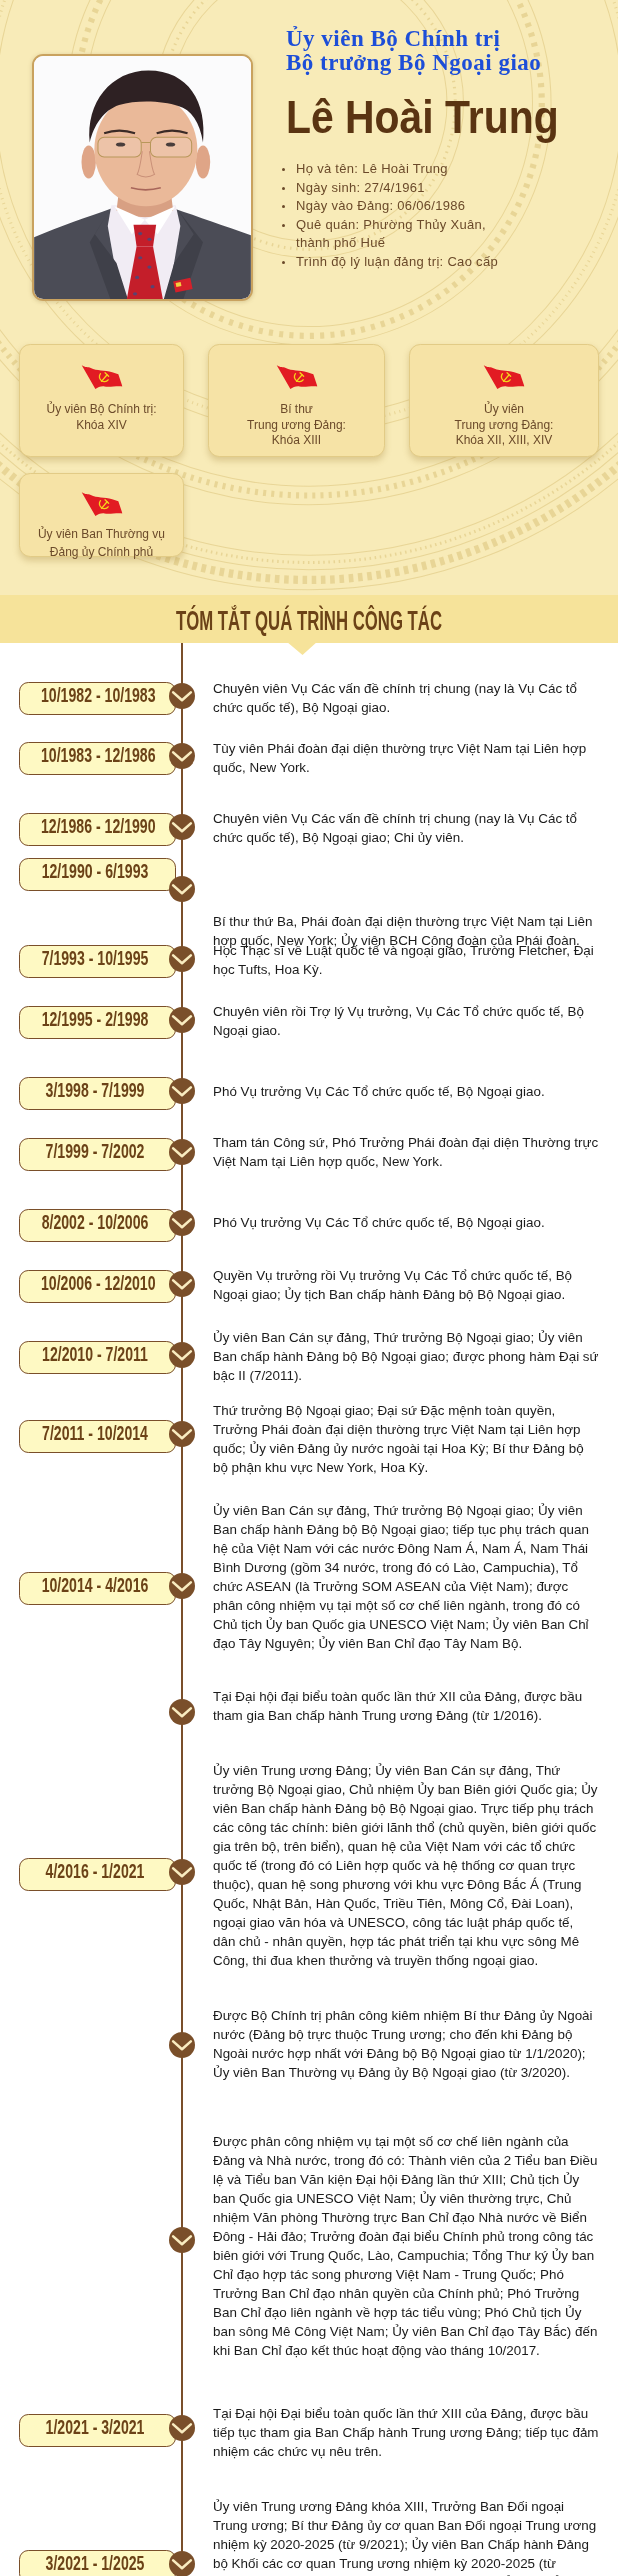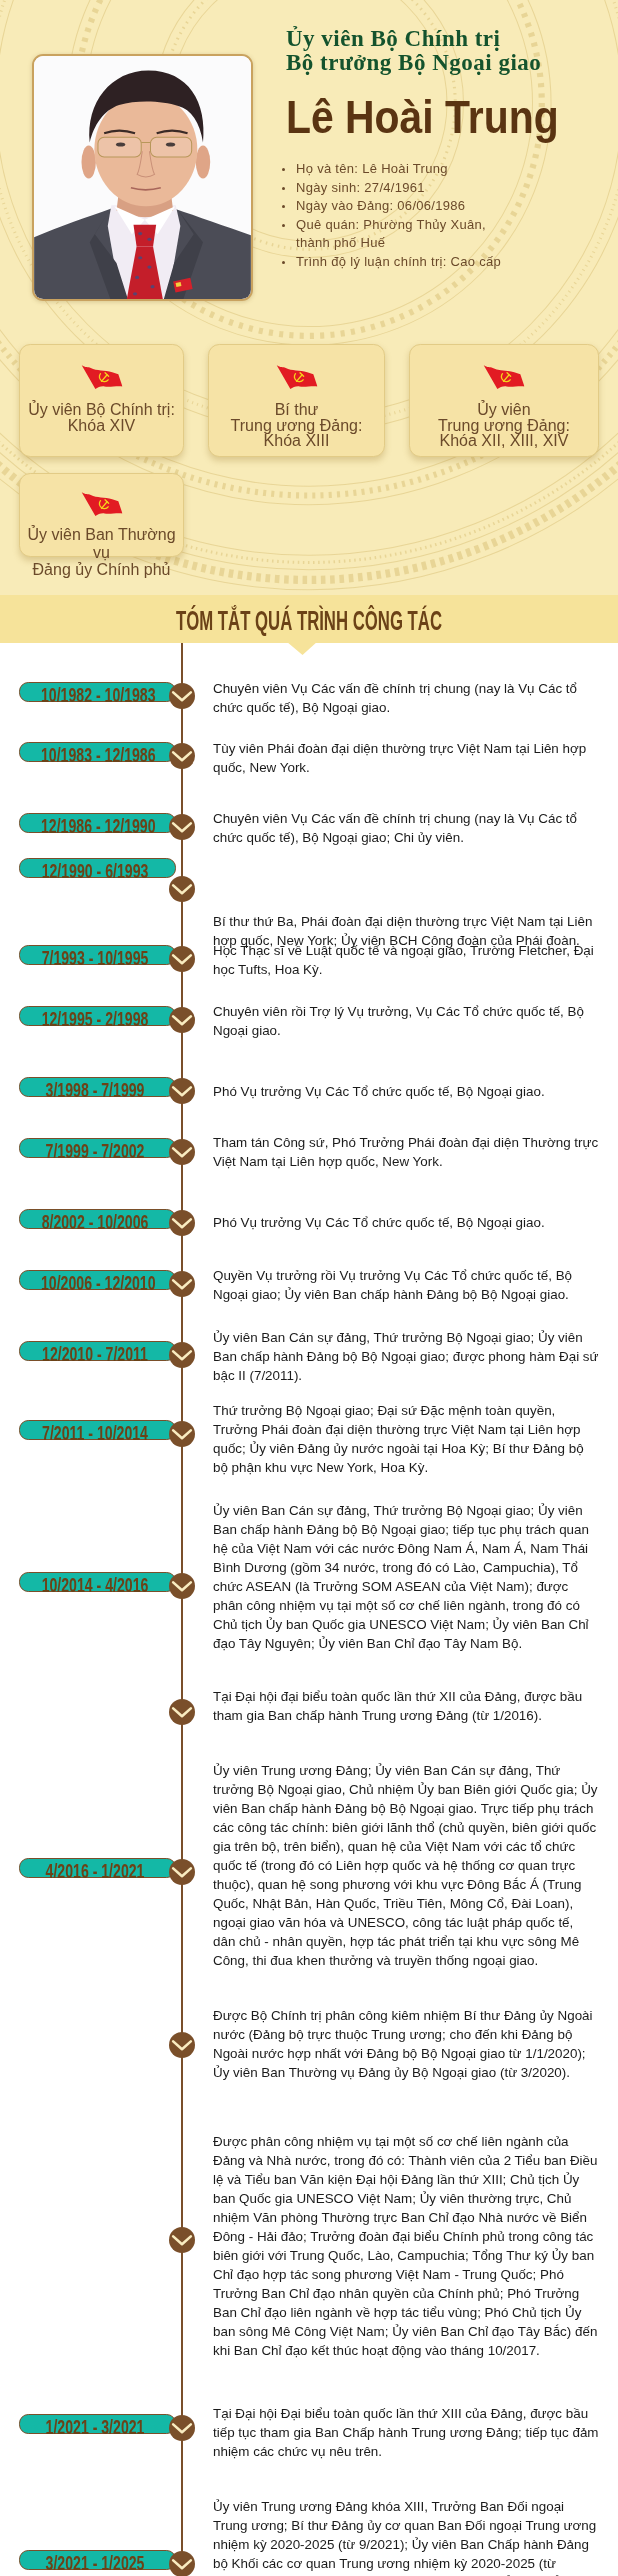--- a/index.html
+++ b/index.html
@@ -4,51 +4,51 @@
 <style>
 *{box-sizing:border-box;}
 html,body{margin:0;padding:0;background:#ffffff;}
 #page{position:relative;width:618px;height:3396px;overflow:hidden;background:#ffffff;font-family:"Liberation Sans",sans-serif;}
 
 
 .top-bg{position:absolute;left:0;top:0;width:618px;height:595px;background:#f8ebb8;}
 .drum{position:absolute;left:0;top:0;width:618px;height:595px;}
 .photo{position:absolute;left:32px;top:54px;width:221px;height:247px;border:2.1px solid #c9a25f;border-radius:11.3px;overflow:hidden;background:#ffffff;box-shadow:0 1px 4.1px rgba(120,90,30,.25);}
 .photo svg{display:block;}
-.title-line{position:absolute;left:286px;font-family:"Liberation Serif",serif;font-weight:bold;font-size:23px;line-height:23px;letter-spacing:0.5px;color:#14532d;white-space:nowrap;}
+.title-line{position:absolute;left:286px;font-family:"Liberation Serif",serif;font-weight:bold;font-size:23px;line-height:23px;letter-spacing:0.5px;color:#1d4ed8;white-space:nowrap;}
 .name{position:absolute;left:286px;top:93px;font-family:"Liberation Sans",sans-serif;font-weight:bold;font-size:47px;line-height:47px;color:#5a3412;white-space:nowrap;transform:scaleX(.87);transform-origin:left top;}
 .profile{position:absolute;left:281px;top:160px;width:332px;margin:0;padding:0;list-style:none;font-family:"Liberation Sans",sans-serif;font-size:13px;line-height:18.5px;letter-spacing:0.3px;color:#6b4a2a;}
 .profile li{position:relative;padding-left:15px;}
 .profile li .dot{position:absolute;left:0;top:0;width:5.2px;height:18.5px;}
 .profile li .dot::after{content:"";position:absolute;left:1px;top:8.2px;width:3.1px;height:3.1px;border-radius:50%;background:#6b4a2a;}
 .profile li.narrow{width:219px;}
 
 
 .card{position:absolute;background:#f6e3a6;border:0.8px solid #e2cb86;border-radius:11.3px;box-shadow:0 3.1px 6.2px rgba(150,115,40,.28);text-align:center;color:#6b4a2a;}
 .card .icon{position:absolute;left:50%;transform:translateX(-50%);}
-.card .lines{position:absolute;left:3.1px;right:3.1px;font-family:"Liberation Sans",sans-serif;font-size:16px;}
+.card .lines{position:absolute;left:3.1px;right:3.1px;font-family:"Liberation Sans",sans-serif;font-size:12px;}
 .card .lines span{display:block;}
 .row1{top:344px;height:113px;}
 .row1 .icon{top:19.6px;}
 .row1 .lines{top:57px;line-height:15.5px;}
 .row2{top:473px;height:84px;}
 .row2 .icon{top:17.5px;}
 .row2 .lines{top:52px;line-height:17.5px;}
 .col1{left:19px;width:165px;}
 .col2{left:208px;width:177px;}
 .col3{left:409px;width:190px;}
 
 
 .band{position:absolute;left:0;top:595px;width:618px;height:48px;background:#f6e39a;}
 .band-title{position:absolute;left:0;top:608px;width:618px;text-align:center;font-family:"Liberation Sans",sans-serif;font-weight:bold;font-size:27px;line-height:27px;color:#6b4217;transform:scaleX(.62);white-space:nowrap;}
 .band-arrow{position:absolute;left:287px;top:642px;}
 
 
 .tl-line{position:absolute;left:181px;top:643px;width:1.5px;height:2599px;background:#7a4f2a;}
-.badge{position:absolute;left:18.5px;width:157px;height:20px;border:1.5px solid #7a4f2a;border-radius:9.3px;background:#14b8a6;}
+.badge{position:absolute;left:18.5px;width:157px;height:33px;border:1.5px solid #7a4f2a;border-radius:9.3px;background:#fef9c3;}
 .badge .lbl{position:absolute;left:0;top:0;width:150px;line-height:25px;text-align:center;font-family:"Liberation Sans",sans-serif;font-weight:bold;font-size:19.6px;color:#6b4217;transform:scaleX(.72);white-space:nowrap;}
 .marker{position:absolute;left:169px;width:26px;height:26px;border-radius:50%;background:#7a4f2a;}
 .marker svg{display:block;}
 .tl-text{position:absolute;left:213px;width:386px;font-family:"Liberation Sans",sans-serif;font-size:13.4px;line-height:19px;color:#1b1b1b;}
 </style>
 </head>
 <body>
 
 <div id="page">
 
@@ -118,21 +118,21 @@
 
   <div class="title-line" style="top:27px">Ủy viên Bộ Chính trị</div>
   <div class="title-line" style="top:51px">Bộ trưởng Bộ Ngoại giao</div>
   <div class="name">Lê Hoài Trung</div>
 
   <ul class="profile">
     <li><span class="dot"></span><span>Họ và tên: Lê Hoài Trung</span></li>
     <li><span class="dot"></span><span>Ngày sinh: 27/4/1961</span></li>
     <li><span class="dot"></span><span>Ngày vào Đảng: 06/06/1986</span></li>
     <li class="narrow"><span class="dot"></span><span>Quê quán: Phường Thủy Xuân, thành phố Huế</span></li>
-    <li><span class="dot"></span><span>Trình độ lý luận chính trị: Cao cấp</span></li>
+    <li><span class="dot"></span><span>Trình độ lý luận đảng trị: Cao cấp</span></li>
   </ul>
 
   <div class="card row1 col1">
     <svg class="icon" width="41" height="24" viewBox="0 0 80 47">
       <path d="M0,0 C8,6 12,3 18,6 C30,12 45,10 60,14 L72,18 L80,42 C70,40 55,44 45,42 C38,41 32,44 27,47 Z" fill="#e21b23"></path>
       <g stroke="#f6d21b" stroke-width="2.6" fill="none" stroke-linecap="round">
           <path d="M37,17 A9,9 0 1 0 52,29"></path>
           <line x1="39" y1="32" x2="50" y2="19"></line>
           <line x1="46" y1="15" x2="53" y2="22"></line>
         </g>
@@ -305,21 +305,21 @@
 
   <div>
     <div class="badge" style="top:1270px">
         <span class="lbl">10/2006 - 12/2010</span>
       </div>
     <div class="marker" style="top:1271px">
         <svg width="26" height="26" viewBox="0 0 50 50">
           <polyline points="8,18 25,33 42,18" fill="none" stroke="#f9ecc0" stroke-width="5" stroke-linecap="round" stroke-linejoin="round"></polyline>
         </svg>
       </div>
-    <div class="tl-text" style="top:1266px">Quyền Vụ trưởng rồi Vụ trưởng Vụ Các Tổ chức quốc tế, Bộ Ngoại giao; Ủy viên Ban chấp hành Đảng bộ Bộ Ngoại giao.</div>
+    <div class="tl-text" style="top:1266px">Quyền Vụ trưởng rồi Vụ trưởng Vụ Các Tổ chức quốc tế, Bộ Ngoại giao; Ủy tịch Ban chấp hành Đảng bộ Bộ Ngoại giao.</div>
   </div>
 
   <div>
     <div class="badge" style="top:1341px">
         <span class="lbl">12/2010 - 7/2011</span>
       </div>
     <div class="marker" style="top:1342px">
         <svg width="26" height="26" viewBox="0 0 50 50">
           <polyline points="8,18 25,33 42,18" fill="none" stroke="#f9ecc0" stroke-width="5" stroke-linecap="round" stroke-linejoin="round"></polyline>
         </svg>

